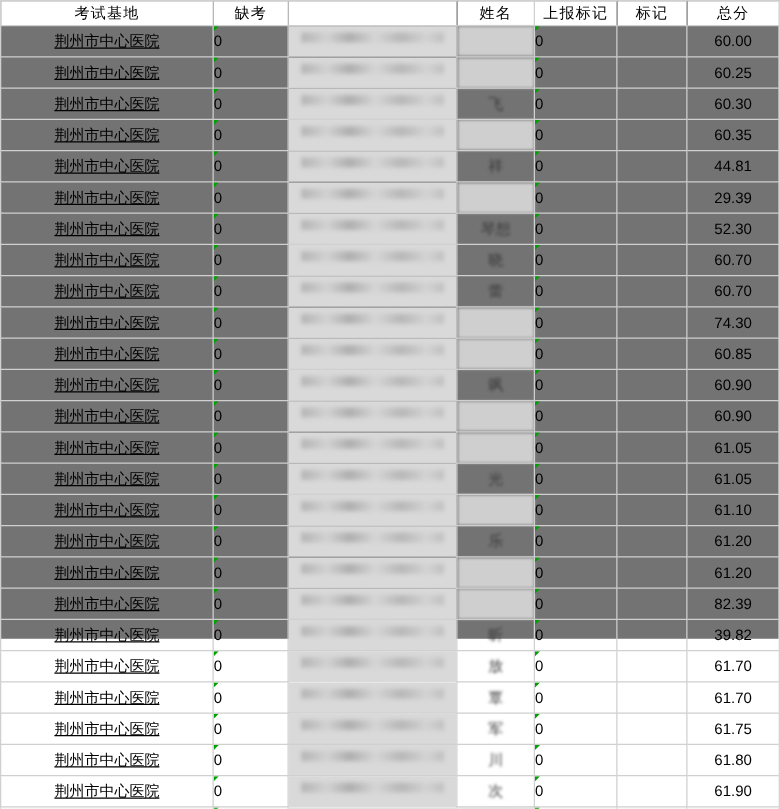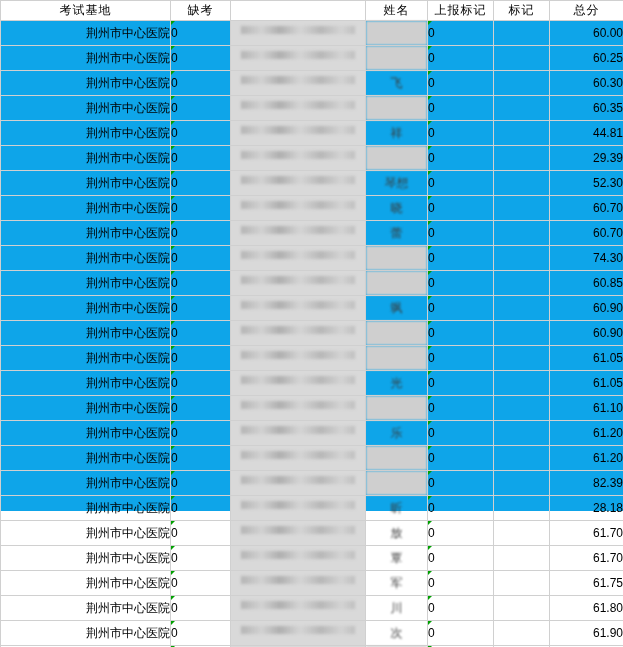--- a/index.html
+++ b/index.html
@@ -12,21 +12,21 @@
     height: 647px;
     font-family: "Liberation Sans", sans-serif;
     font-size: 12px;
     color: #000000;
     overflow: hidden;
   }
   .sheet {
     width: 623px;
     height: 511px;
     position: relative;
-    background: #0ea5e9;
+    background: #737373;
   }
   table.grid {
     border-collapse: collapse;
     table-layout: fixed;
     width: 623px;
   }
   table.grid th, table.grid td {
     border: 1px solid #d0d0d0;
     padding: 0;
     height: 19px;
@@ -54,21 +54,22 @@
   col.c-base   { width: 170px; }
   col.c-absent { width: 60px;  }
   col.c-blur1  { width: 135px; }
   col.c-name   { width: 62px;  }
   col.c-report { width: 66px;  }
   col.c-mark   { width: 56px;  }
   col.c-total  { width: 74px;  }
 
   td.base {
     padding-left: 5px;
-    text-align: right;
+    text-align: center;
+    text-decoration: underline;
   }
   td.absent, td.report {
     padding-left: 4px;
     text-align: left;
     position: relative;
   }
   
   td.absent::before, td.report::before {
     content: "";
     position: absolute;
@@ -87,21 +88,21 @@
     color: #3a3a3a;
     filter: blur(1.1px);
   }
   td.name.redact {
     background: #cfcfcf;
     color: transparent;
   }
   td.mark { }
   td.total {
     padding-left: 8px;
-    text-align: right;
+    text-align: center;
   }
   .blurwrap {
     display: block;
     width: 100%;
     height: 19px;
     background: #d9d9d9;
   }
   
   .blurwrap i {
     display: block;
@@ -395,21 +396,21 @@
           <td class="base">荆州市中心医院</td>
           <td class="absent">0</td>
           <td class="blur1">
             <span class="blurwrap">
               <i></i>
             </span>
           </td>
           <td class="name">昕</td>
           <td class="report">0</td>
           <td class="mark"></td>
-          <td class="total">28.18</td>
+          <td class="total">39.82</td>
         </tr>
         <tr>
           <td class="base">荆州市中心医院</td>
           <td class="absent">0</td>
           <td class="blur1">
             <span class="blurwrap">
               <i></i>
             </span>
           </td>
           <td class="name">放</td>

